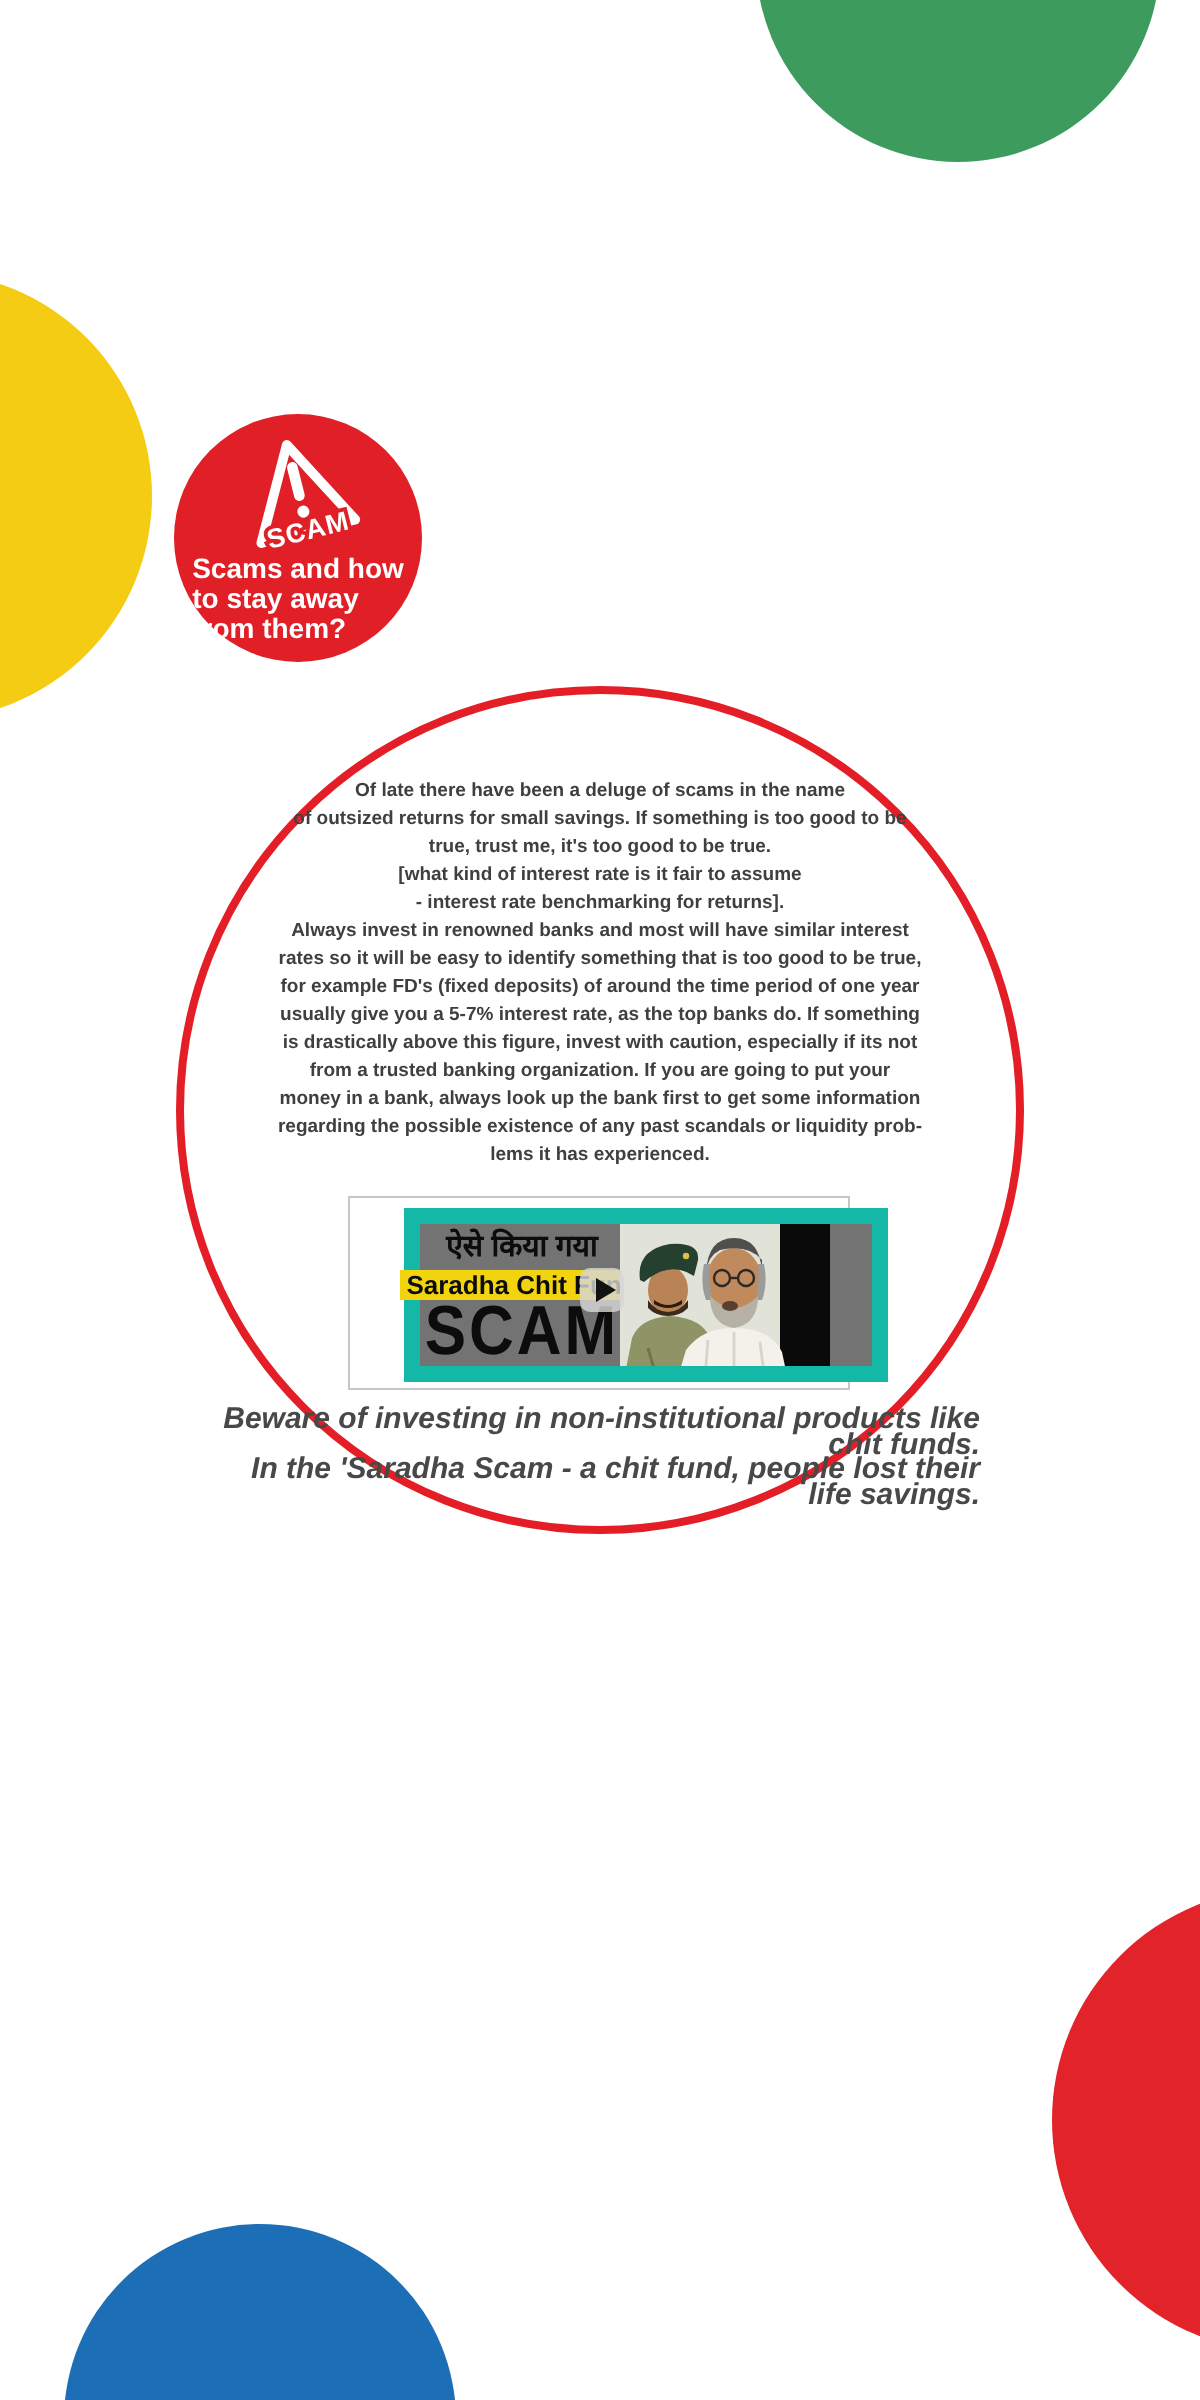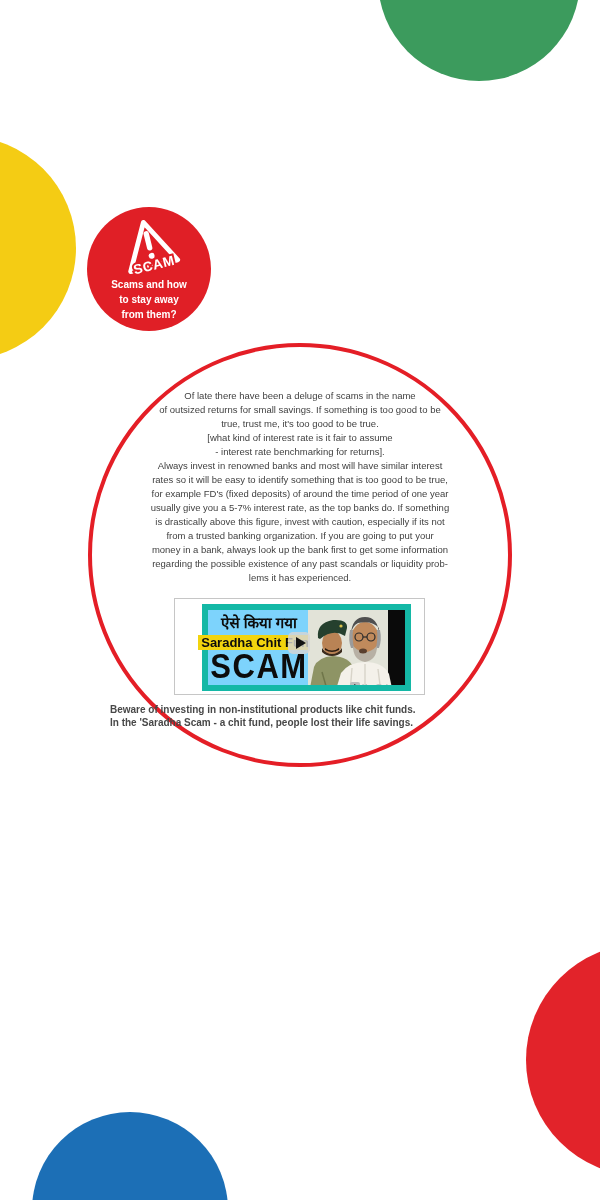--- a/index.html
+++ b/index.html
@@ -7,42 +7,42 @@
   .stage{position:relative;width:600px;height:1200px;overflow:hidden;background:#fff;}
 
   .circle{position:absolute;border-radius:50%;}
   .decor-green{left:378px;top:-121px;width:202px;height:202px;}
   .decor-yellow{left:-148px;top:136px;width:224px;height:224px;}
   .decor-blue{left:32px;top:1112px;width:196px;height:196px;}
   .decor-red-br{left:526px;top:944px;width:232px;height:232px;}
 
   .badge{left:87px;top:207px;width:124px;height:124px;display:flex;flex-direction:column;align-items:center;padding-top:7px;box-sizing:border-box;}
   .badge-icon{width:78px;height:62px;flex:0 0 auto;}
-  .badge-title{color:#fff;font-weight:bold;font-size:10px;line-height:15px;text-align:center;white-space:pre-line;margin-top:1px;}
+  .badge-title{color:#fff;font-weight:bold;font-size:14px;line-height:15px;white-space:pre-line;margin-top:1px;}
 
   .main-circle{left:88px;top:343px;width:416px;height:416px;background:#fff;border:4px solid #e41e26;}
 
   .body-text{position:absolute;left:100px;top:389px;width:400px;text-align:center;
-    font-size:9.5px;font-weight:normal;color:#3f3f3f;line-height:14px;white-space:pre-line;}
+    font-size:9.5px;font-weight:bold;color:#3f3f3f;line-height:14px;white-space:pre-line;}
 
   .thumb-outer{position:absolute;left:174px;top:598px;width:251px;height:97px;background:#fff;
     border:1px solid #c6c6c6;box-sizing:border-box;}
-  .thumb-video{position:absolute;left:27px;top:5px;width:209px;height:87px;background:#7dd3fc;
-    border:6px solid #14b8a6;box-sizing:border-box;display:flex;}
+  .thumb-video{position:absolute;left:27px;top:5px;width:242px;height:87px;background:#737373;
+    border:8px solid #14b8a6;box-sizing:border-box;display:flex;}
   .thumb-textcol{width:100px;flex:0 0 auto;display:flex;flex-direction:column;align-items:center;justify-content:space-evenly;padding:1px 0 1px 2px;box-sizing:border-box;}
   .thumb-hindi{font-size:15px;font-weight:bold;color:#0c0c0c;line-height:18px;white-space:nowrap;}
   .thumb-highlight{font-size:13px;font-weight:bold;color:#0c0c0c;padding:0 3px;line-height:15px;white-space:nowrap;}
   .thumb-scam{font-size:31px;font-weight:bold;color:#0c0c0c;letter-spacing:1.5px;line-height:28px;transform:scaleY(1.12);}
   .thumb-photos{flex:1 1 auto;position:relative;overflow:hidden;}
   .play-btn{position:absolute;left:80px;top:22px;width:22px;height:22px;border-radius:5px;
     background:rgba(214,214,214,0.82);display:flex;align-items:center;justify-content:center;}
   .play-tri{width:0;height:0;border-left:10px solid #121212;border-top:6px solid transparent;border-bottom:6px solid transparent;margin-left:3px;}
 
-  .caption{position:absolute;left:110px;top:704px;width:380px;text-align:left;
-    font-size:10px;font-weight:bold;color:#484848;line-height:12.5px;white-space:pre-line;}
+  .caption{position:absolute;left:110px;top:704px;width:380px;text-align:right;
+    font-size:15px;font-weight:bold;color:#484848;line-height:12.5px;white-space:pre-line;font-style:italic;}
 </style>
 </head>
 <body>
 
 <div class="stage">
 
   <div class="circle decor-green" style="background: rgb(60, 155, 93);"></div>
   <div class="circle decor-yellow" style="background: rgb(244, 204, 20);"></div>
   <div class="circle decor-blue" style="background: rgb(28, 111, 182);"></div>
   <div class="circle decor-red-br" style="background: rgb(226, 35, 42);"></div>

